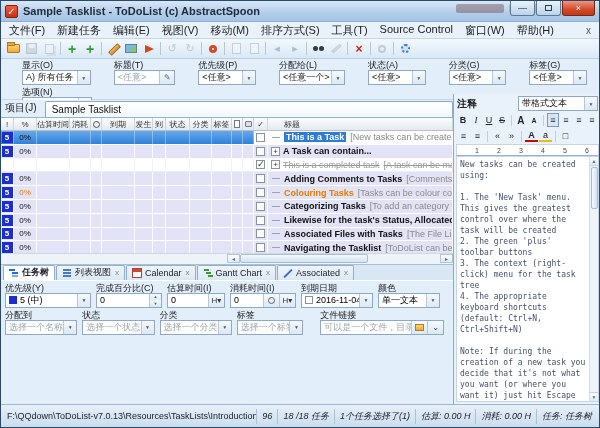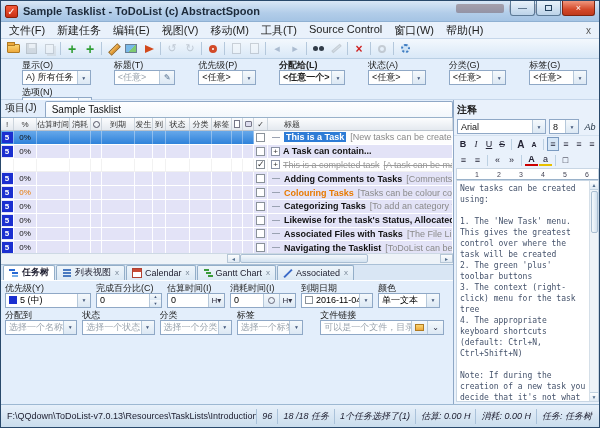--- a/index.html
+++ b/index.html
@@ -123,21 +123,21 @@
   .prisq{width:8px;height:8px;background:#1b2fd0;margin-left:3px;flex:0 0 8px;}
   .spin{width:12px;display:flex;flex-direction:column;border-left:1px solid #b6c8da;height:100%;flex:0 0 12px;}
   .spin span{flex:1;font-size:4px;display:flex;align-items:center;justify-content:center;color:#44587a;background:linear-gradient(#f5f9fc,#dce8f4);}
   .ubtn{flex:0 0 16px;height:100%;border-left:1px solid #b6c8da;background:linear-gradient(#f5f9fc,#dce8f4);display:flex;align-items:center;justify-content:center;font-size:8px;color:#334;}
   .clk8{width:7px;height:7px;border:1px solid #667;border-radius:50%;}
   .dchk{width:8px;height:8px;border:1px solid #8a929a;background:#fff;margin-left:3px;flex:0 0 8px;}
   .folderbtn{flex:0 0 16px;height:100%;border-left:1px solid #b6c8da;background:linear-gradient(#f5f9fc,#dce8f4);display:flex;align-items:center;justify-content:center;}
   .minifolder{width:9px;height:7px;background:linear-gradient(#fbd571,#eda93c);border:1px solid #b07b22;}
 
   
-  .rightcol{position:absolute;left:452px;top:99px;width:148px;bottom:23px;background:#e9f1fb;border-left:1px solid #8fa8c6;display:flex;flex-direction:column;overflow:hidden;}
+  .rightcol{position:absolute;left:452px;top:93px;width:148px;bottom:23px;background:#e9f1fb;border-left:1px solid #8fa8c6;display:flex;flex-direction:column;overflow:hidden;}
   .cm-head{flex:0 0 18px;display:flex;align-items:center;padding:1px 3px 0;}
   .cm-title{font-size:10px;font-weight:bold;color:#222;flex:1;}
   .combo{display:flex;align-items:center;height:15px;background:#fff;border:1px solid #8fa8c6;font-size:9px;color:#111;}
   .combo .val{flex:1;padding:0 3px;white-space:nowrap;overflow:hidden;}
   .cm-fontrow{flex:0 0 18px;display:flex;align-items:center;padding:0 3px;border-bottom:1px solid #d5e2f0;}
   .abbtn{width:16px;height:14px;display:flex;align-items:center;justify-content:center;font-size:9px;font-style:italic;color:#234;margin-left:3px;}
   .cm-fmt{flex:0 0 16px;display:flex;align-items:center;padding:0 3px;gap:1px;}
   .fmtbtn{width:13px;height:14px;display:flex;align-items:center;justify-content:center;font-size:9px;color:#223;}
   .fmtbtn.active{border:1px solid #7a9ac0;background:#d6e6f6;}
   .fmtbtn.bold{font-weight:bold;}
@@ -183,20 +183,21 @@
     </div>
   </div>
 
   <div class="menubar">
     <span style="display:flex;">
         <span class="mitem">文件(F)</span>
         <span class="mitem">新建任务</span>
         <span class="mitem">编辑(E)</span>
         <span class="mitem">视图(V)</span>
         <span class="mitem">移动(M)</span>
+        <span class="mitem">排序方式(S)</span>
         <span class="mitem">工具(T)</span>
         <span class="mitem">Source Control</span>
         <span class="mitem">窗口(W)</span>
         <span class="mitem">帮助(H)</span>
       </span>
     <span class="menu-close">x</span>
   </div>
 
   <div class="toolbar">
     <span id="tb-left" style="display:flex;align-items:center;">
@@ -291,21 +292,21 @@
             <span class="fbtn">✎</span>
           </div>
         </div>
         <div class="fgroup" style="width: 62px;">
           <div class="flabel">优先级(P)</div>
           <div class="fcombo">
             <span class="val">&lt;任意&gt;</span>
             <span class="darr">▼</span>
           </div>
         </div>
-        <div class="fgroup" style="width: 66px; font-weight: bold;">
+        <div class="fgroup" style="width: 66px;">
           <div class="flabel">分配给(L)</div>
           <div class="fcombo">
             <span class="val">&lt;任意一个&gt;</span>
             <span class="darr">▼</span>
           </div>
         </div>
         <div class="fgroup" style="width: 62px;">
           <div class="flabel">状态(A)</div>
           <div class="fcombo">
             <span class="val">&lt;任意&gt;</span>
@@ -732,31 +733,24 @@
               <span class="ubtn">⌄</span>
             </div>
           </div>
         </div>
     </div>
   </div>
 
   <div class="rightcol">
     <div class="cm-head">
       <span class="cm-title">注释</span>
-    </div>
-    <div class="cm-fontrow">
-      <div class="combo" style="flex:1;">
-        <span class="val">Arial</span>
+      <div class="combo" style="width:80px;">
+        <span class="val">带格式文本</span>
         <span class="darr">▼</span>
       </div>
-      <div class="combo" style="width:30px;margin-left:3px;">
-        <span class="val">8</span>
-        <span class="darr">▼</span>
-      </div>
-      <div class="abbtn">Ab</div>
     </div>
     <div class="cm-fmt" id="fmt-row1">
         <span class="fmtbtn bold">B</span>
         <span class="fmtbtn italic">I</span>
         <span class="fmtbtn underline">U</span>
         <span class="fmtbtn strike">S</span>
         <span class="fsep"></span>
         <span class="fmtbtn biga">A</span>
         <span class="fmtbtn smalla">A</span>
         <span class="fsep"></span>

